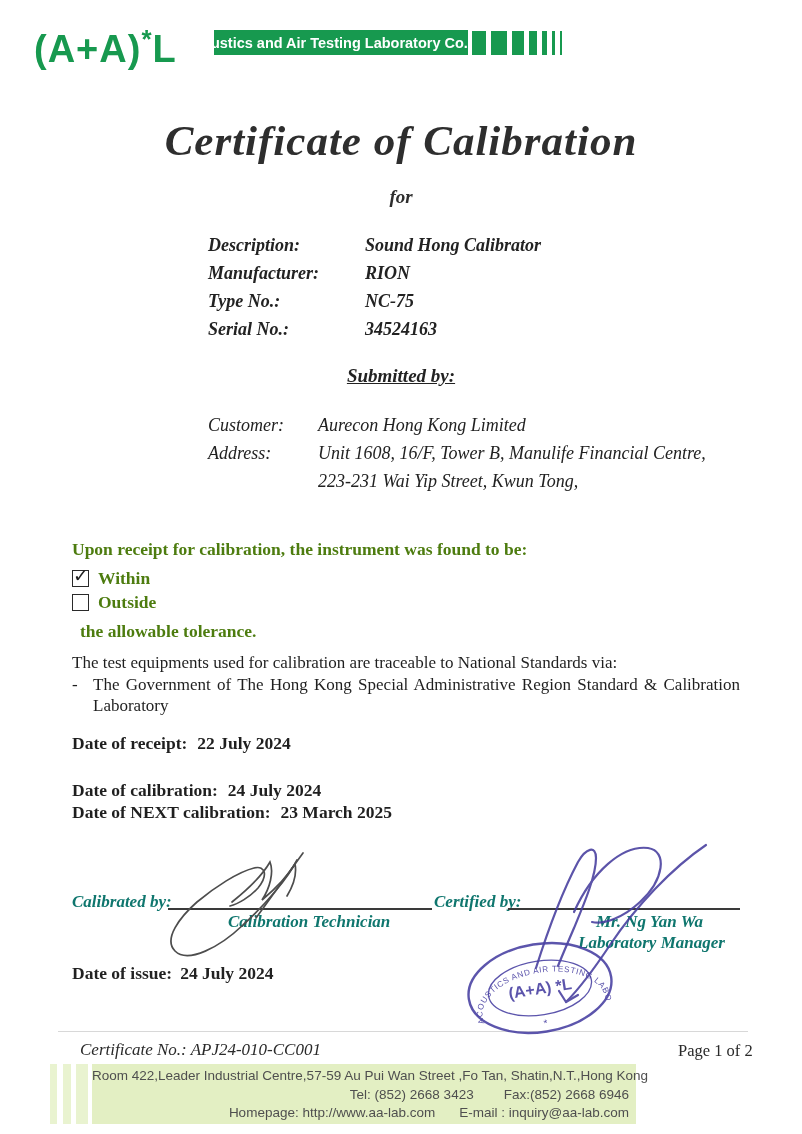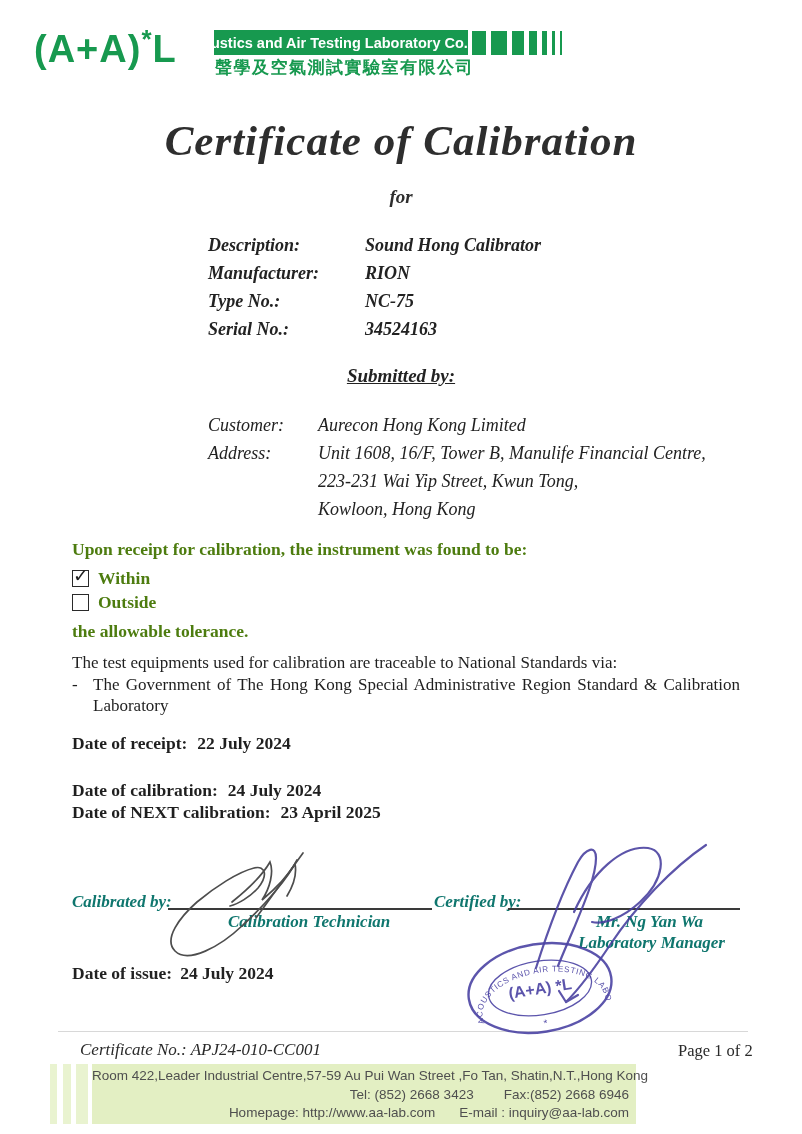--- a/index.html
+++ b/index.html
@@ -37,21 +37,21 @@
   .customer .lbl{width:110px;}
 
   
   .bold-serif{font-weight:bold;font-size:17.5px;color:#4d7c0f;}
   .upon{left:72px;top:539px;}
   .checks{left:72px;top:567px;}
   .check-row{display:flex;align-items:center;height:23px;margin-bottom:1px;}
   .cbox{position:relative;width:15px;height:15px;border:1.6px solid #2a2a2a;margin-right:9px;}
   .cbox .tick{position:absolute;left:0px;top:-7px;font-size:19px;font-weight:bold;color:#1f1f1f;
               font-family:"DejaVu Sans",sans-serif;}
-  .tolerance{left:72px;top:621px;}
+  .tolerance{left:80px;top:621px;}
   .trace{left:72px;top:652px;width:668px;font-size:17px;color:#1f1f1f;line-height:21.5px;}
   .trace .bullet{display:flex;}
   .trace .dash{width:21px;}
   .trace .btxt{flex:1;text-align:justify;}
 
   .dates-row{font-size:17.5px;font-weight:bold;color:#1f1f1f;}
   .dates-row .val{margin-left:10px;}
   .d1{left:72px;top:733px;} .d2{left:72px;top:780px;} .d3{left:72px;top:802px;}
 
   
@@ -99,21 +99,20 @@
   <div class="abs bars">
     <span style="width:14px"></span>
     <span style="width:16px"></span>
     <span style="width:12px"></span>
     <span style="width:8px"></span>
     <span style="width:5px"></span>
     <span style="width:3px"></span>
     <span style="width:2px"></span>
   </div>
 
-  <div class="abs banner-zh">聲學及空氣測試實驗室有限公司</div>
 
   <div class="abs doc-for">for</div>
   <div class="abs doc-title">Certificate of Calibration</div>
 
   <div class="abs device">
     <div class="row">
       <span class="lbl">Description:</span>
       <span>Sound Hong Calibrator</span>
     </div>
     <div class="row">
@@ -137,24 +136,20 @@
       <span class="lbl">Customer:</span>
       <span>Aurecon Hong Kong Limited</span>
     </div>
     <div class="row">
       <span class="lbl">Address:</span>
       <span>Unit 1608, 16/F, Tower B, Manulife Financial Centre,</span>
     </div>
     <div class="row">
       <span class="lbl"></span>
       <span>223-231 Wai Yip Street, Kwun Tong,</span>
-    </div>
-    <div class="row">
-      <span class="lbl"></span>
-      <span>Kowloon, Hong Kong</span>
     </div>
   </div>
 
   <div class="abs bold-serif upon">Upon receipt for calibration, the instrument was found to be:</div>
 
   <div class="abs checks">
     <div class="check-row">
       <span class="cbox">
           <span class="tick">✓</span>
         </span>
@@ -176,21 +171,21 @@
     </div>
   </div>
 
   <div class="abs dates-row d1">
     <span>Date of receipt:</span><span class="val">22 July 2024</span>
   </div>
   <div class="abs dates-row d2">
     <span>Date of calibration:</span><span class="val">24 July 2024</span>
   </div>
   <div class="abs dates-row d3">
-    <span>Date of NEXT calibration:</span><span class="val">23 April 2025</span>
+    <span>Date of NEXT calibration:</span><span class="val">23 March 2025</span>
   </div>
 
   <div class="abs sig-lbl cal-lbl">Calibrated by:</div>
   <div class="abs cal-line"></div>
   <div class="abs sig-lbl cal-role">Calibration Technician</div>
 
   <div class="abs sig-lbl cert-lbl">Certified by:</div>
   <div class="abs cert-line"></div>
   <div class="abs sig-lbl cert-name">Mr. Ng Yan Wa</div>
   <div class="abs sig-lbl cert-role">Laboratory Manager</div>

